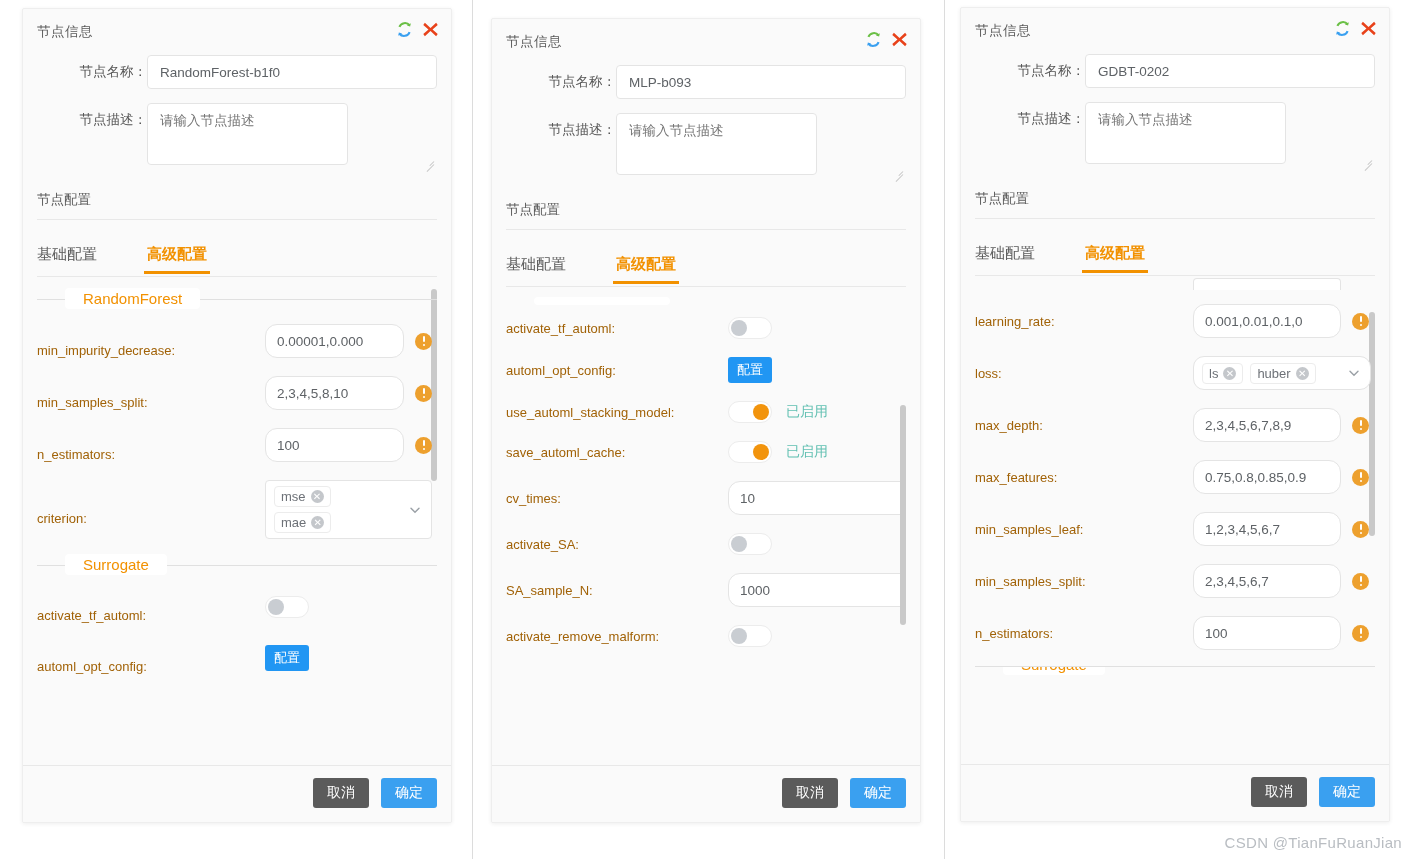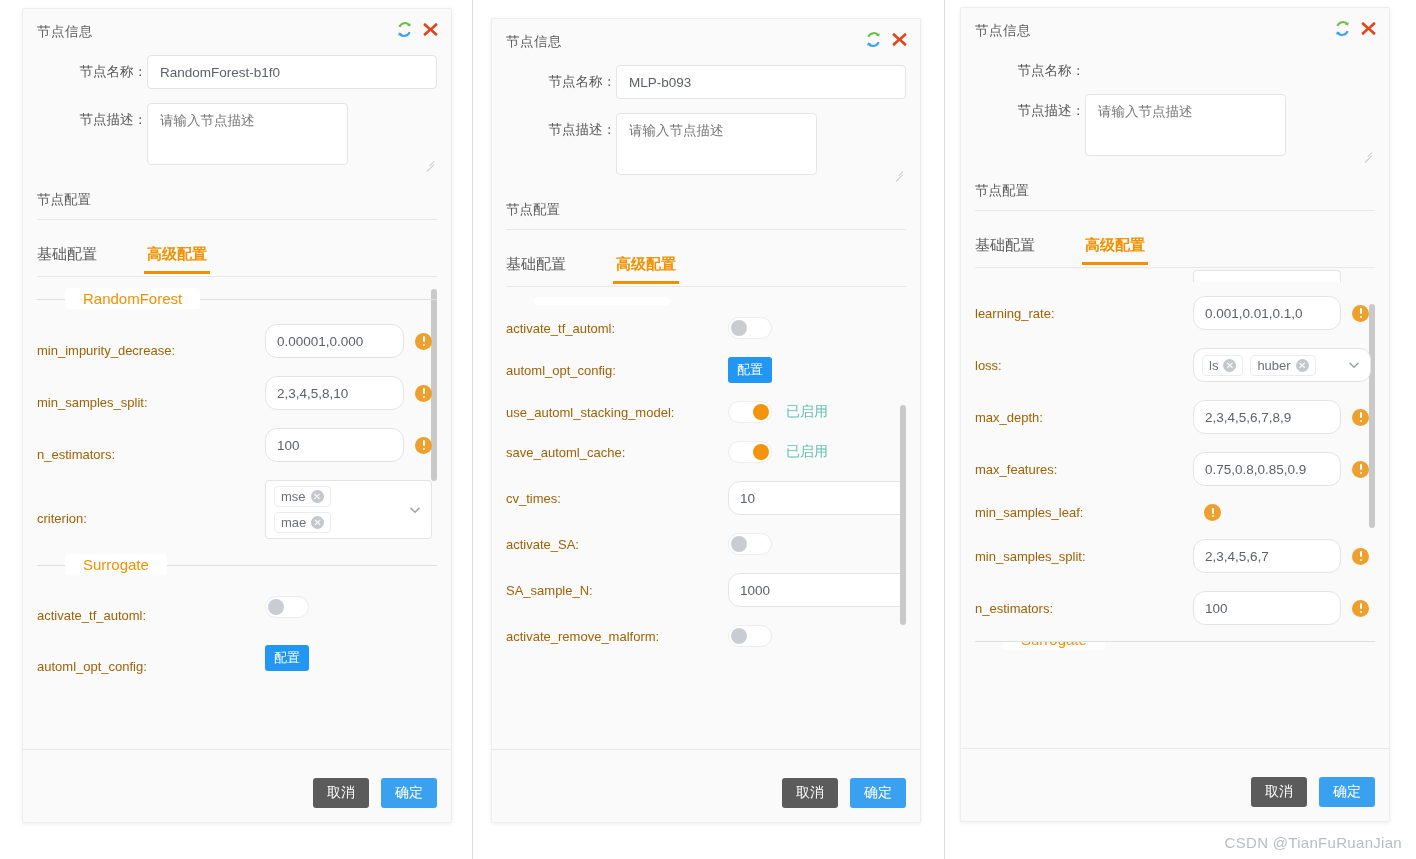--- a/index.html
+++ b/index.html
@@ -316,21 +316,21 @@
     cursor: pointer;
     font-family: "Liberation Sans", sans-serif;
   }
 
   
   .footer {
     position: absolute;
     left: 0; right: 0; bottom: 0;
     background: #fafafa;
     border-top: 1px solid #e8e8e8;
-    padding: 28px 14px 14px 14px;
+    padding: 12px 14px 14px 14px;
     display: flex;
     justify-content: flex-end;
     gap: 12px;
   }
   .btn {
     font-size: 14px;
     border: none;
     border-radius: 3px;
     padding: 6px 14px;
     cursor: pointer;
@@ -625,20 +625,21 @@
         </span>
         <span class="ico">
           <svg width="17" height="17" viewBox="0 0 20 20">
             <path d="M3.4 2 L10 8.2 L16.6 2 L18.5 4.6 L12.4 10 L18.5 15.4 L16.6 18 L10 11.8 L3.4 18 L1.5 15.4 L7.6 10 L1.5 4.6 Z" fill="#e8421a"></path>
           </svg>
         </span>
       </div>
 
       <div class="form-row">
         <div class="lbl">节点名称：</div>
+        <input class="ipt" value="GDBT-0202" style="">
       </div>
 
       <div class="form-row">
         <div class="lbl">节点描述：</div>
         <div class="txa-wrap">
           <textarea class="txa" placeholder="请输入节点描述" style=""></textarea>
           <span class="resize-grip">
             <i style="top:8px;width:10px"></i>
               <i style="top:5px;width:6px"></i>
           </span>
@@ -694,20 +695,21 @@
         </div>
 
         <div class="prow">
           <div class="plbl">max_features:</div>
           <input class="pinput" value="0.75,0.8,0.85,0.9" style="">
           <span class="warn"></span>
         </div>
 
         <div class="prow">
           <div class="plbl">min_samples_leaf:</div>
+          <input class="pinput" value="1,2,3,4,5,6,7" style="">
           <span class="warn"></span>
         </div>
 
         <div class="prow">
           <div class="plbl">min_samples_split:</div>
           <input class="pinput" value="2,3,4,5,6,7" style="">
           <span class="warn"></span>
         </div>
 
         <div class="prow">

